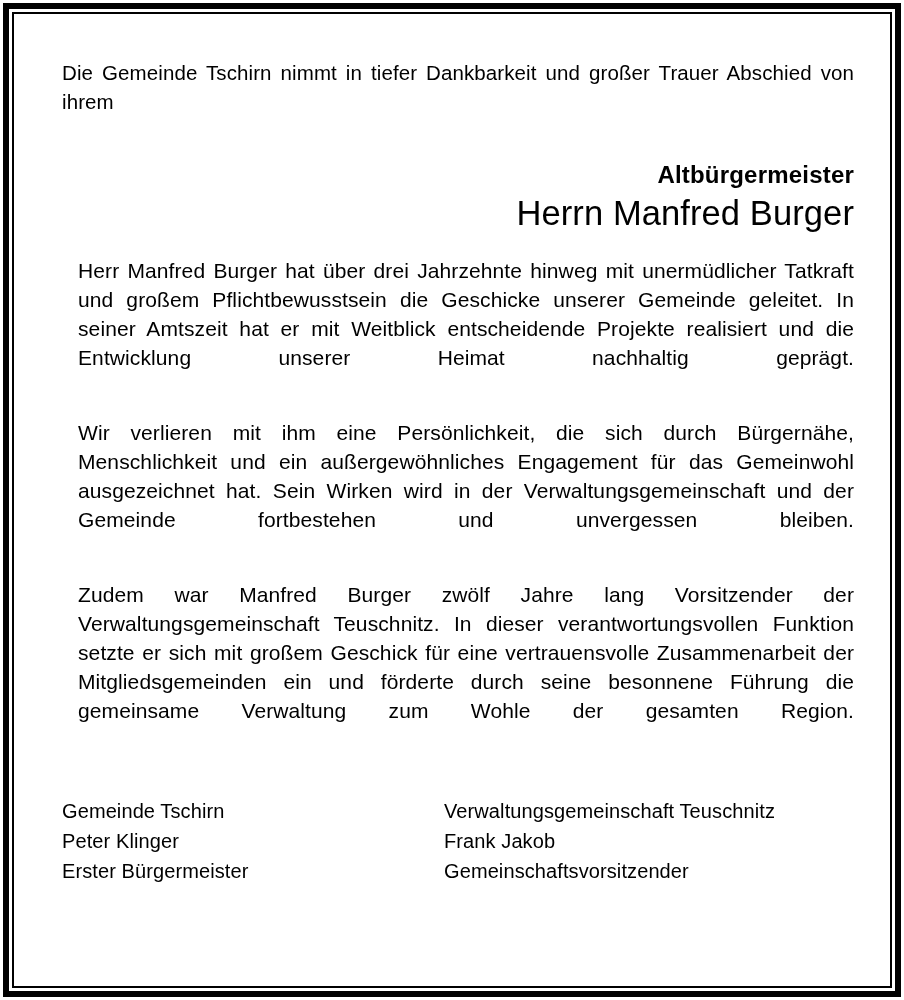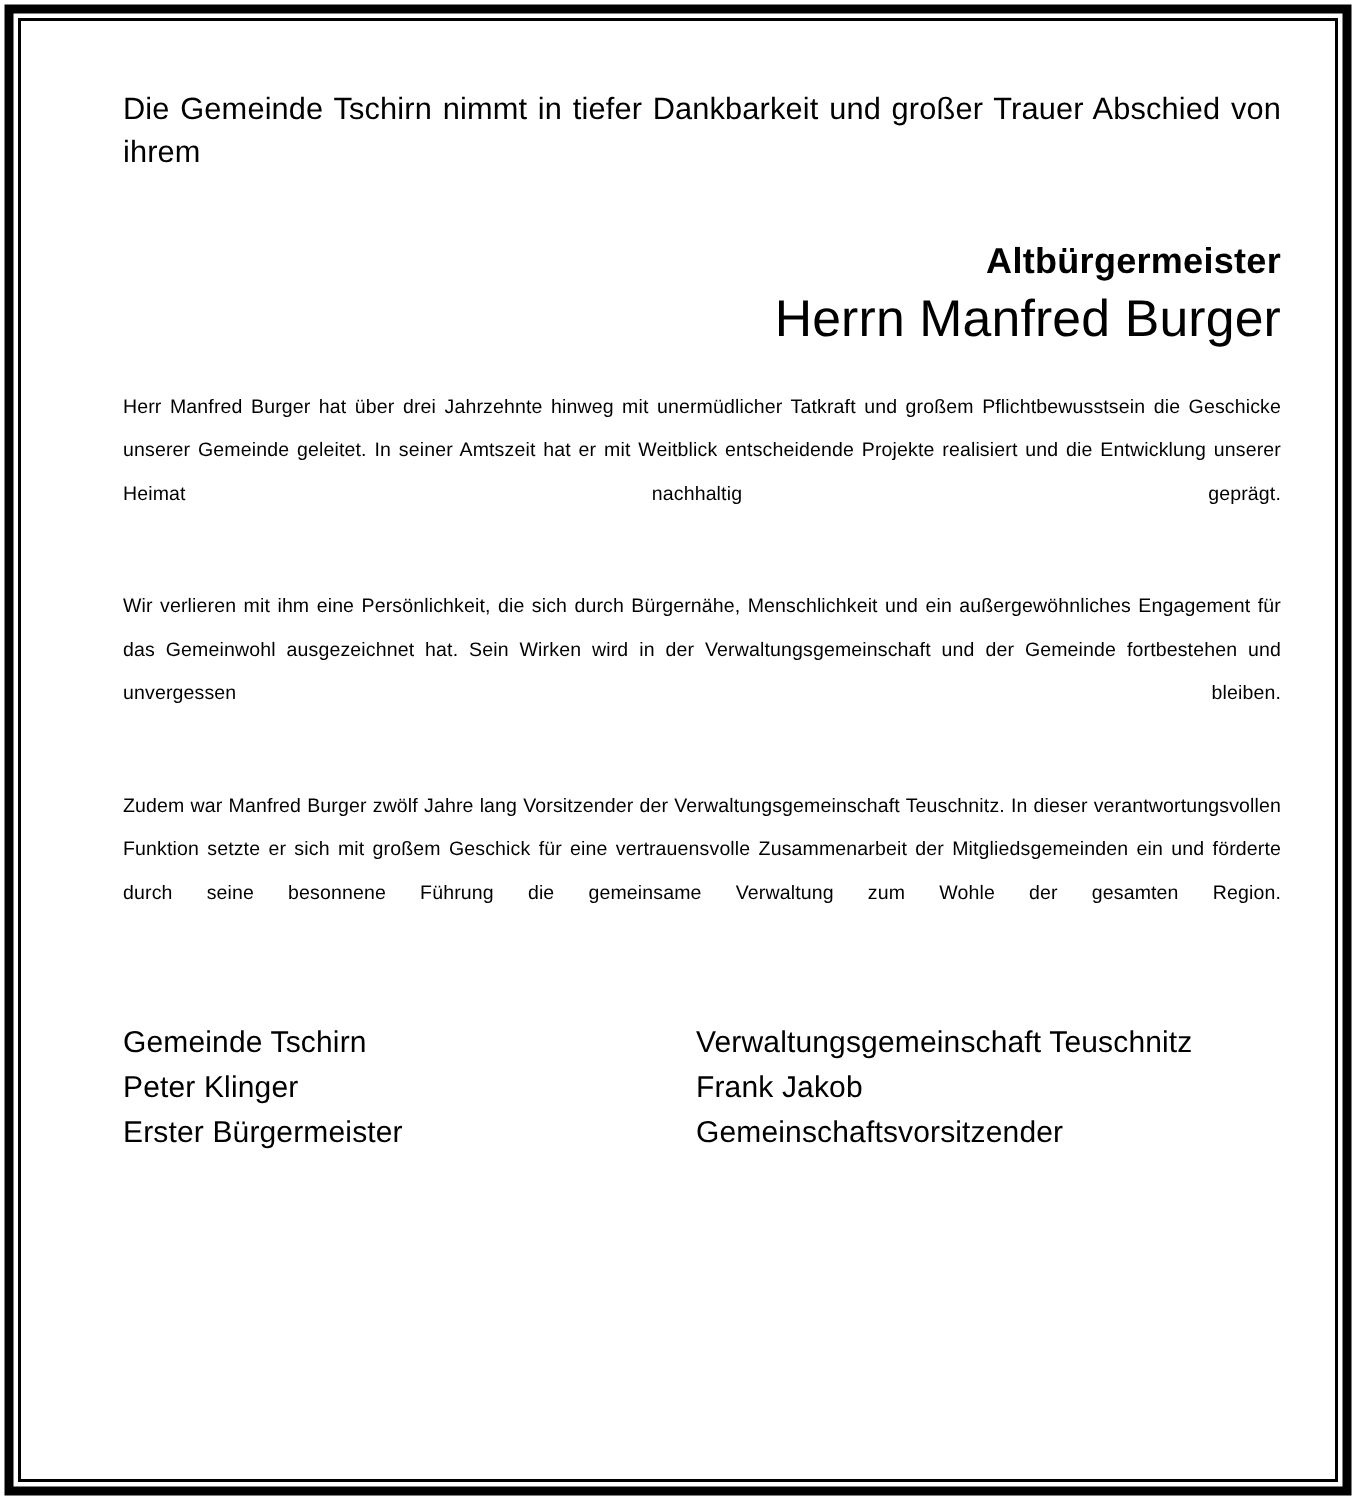--- a/index.html
+++ b/index.html
@@ -37,21 +37,21 @@
     height: 100%;
     border: 2px solid #000000;   
     background: #ffffff;
   }
 
   
   #notice-content {
     box-sizing: border-box;
     width: 100%;
     height: 100%;
-    padding: 44px 36px 0 68px;
+    padding: 44px 36px 0 48px;
   }
 
   
   .intro {
     font-size: 20.5px;
     line-height: 29px;
     text-align: justify;
     text-justify: inter-word;
     margin: 0;
     letter-spacing: 0.1px;
@@ -86,25 +86,25 @@
     margin-top: 5px;
   }
   .date-born { margin-right: 42px; }
   .date-sym { margin-right: 5px; }
 
   
   .body-block {
     margin-top: 22px;
   }
   .body-par {
-    font-size: 13px;
+    font-size: 21px;
     line-height: 29px;
     text-align: justify;
     text-justify: inter-word;
-    margin: 0 0 17px 0;
+    margin: 0 0 17px 16px;
     letter-spacing: 0.1px;
   }
   .body-par:last-child { margin-bottom: 0; }
   .body-par::after {
     content: "";
     display: inline-block;
     width: 100%;
   }
 
   

